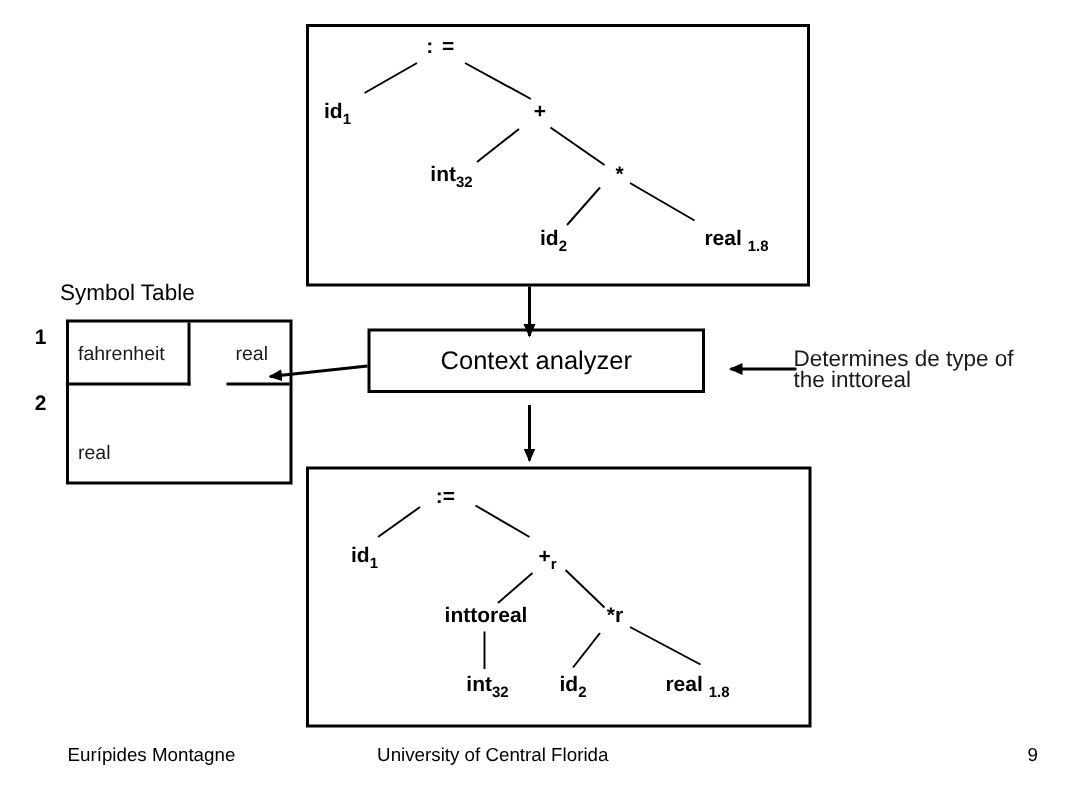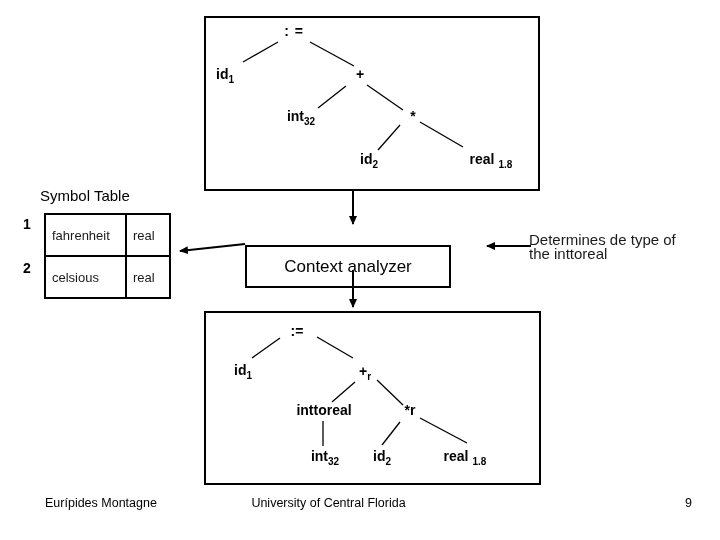--- a/index.html
+++ b/index.html
@@ -18,30 +18,31 @@
   .node sub{font-size:10px;line-height:1;}
   .node sub.g{margin-left:4px;}
   .assign-node{letter-spacing:1px;}
   
   .st-title{position:absolute;left:40px;top:187px;font-size:15px;font-weight:normal;}
   .st-num{position:absolute;left:18px;width:18px;text-align:center;font-size:14px;font-weight:bold;}
   .st{
     position:absolute;left:44px;top:213px;border:2px solid #000;
     display:grid;grid-template-columns:81px 42px;grid-template-rows:42px 40px;
     box-sizing:content-box;
+    gap:24px;
   }
   .st-cell{
     display:flex;align-items:center;padding-left:6px;font-size:13px;color:#1a1a1a;
     box-sizing:border-box;
   }
   .st-cell.c1{border-right:2px solid #000;}
   .st-cell.r1{border-bottom:2px solid #000;}
   
   .analyzer{
-    left:245px;top:245px;width:206px;height:43px;
+    left:245px;top:219px;width:225px;height:43px;
     display:flex;align-items:center;justify-content:center;font-size:17px;
   }
   
   .note{position:absolute;left:529px;top:233px;font-size:15px;line-height:14px;color:#1a1a1a;}
   
   .overlay{position:absolute;left:0;top:0;pointer-events:none;}
   .overlay line{stroke:#000;stroke-width:2;}
   
   .footer-author{position:absolute;left:45px;top:496px;font-size:12.5px;}
   .footer-center{position:absolute;left:0;top:496px;width:657px;text-align:center;font-size:12.5px;}
@@ -83,21 +84,20 @@
       <span>real</span><sub class="g">1.8</sub>
     </div>
   </div>
 
   <div class="st-title">Symbol Table</div>
   <div class="st-num" style="top:216px;">1</div>
   <div class="st-num" style="top:260px;">2</div>
   <div class="st">
     <div class="st-cell c1 r1">fahrenheit</div>
     <div class="st-cell r1">real</div>
-    <div class="st-cell c1">celsious</div>
     <div class="st-cell">real</div>
   </div>
 
   <div class="box analyzer">
     <span>Context analyzer</span>
   </div>
 
   <div class="note">
     <div>Determines de type of</div>
     <div>the inttoreal</div>

